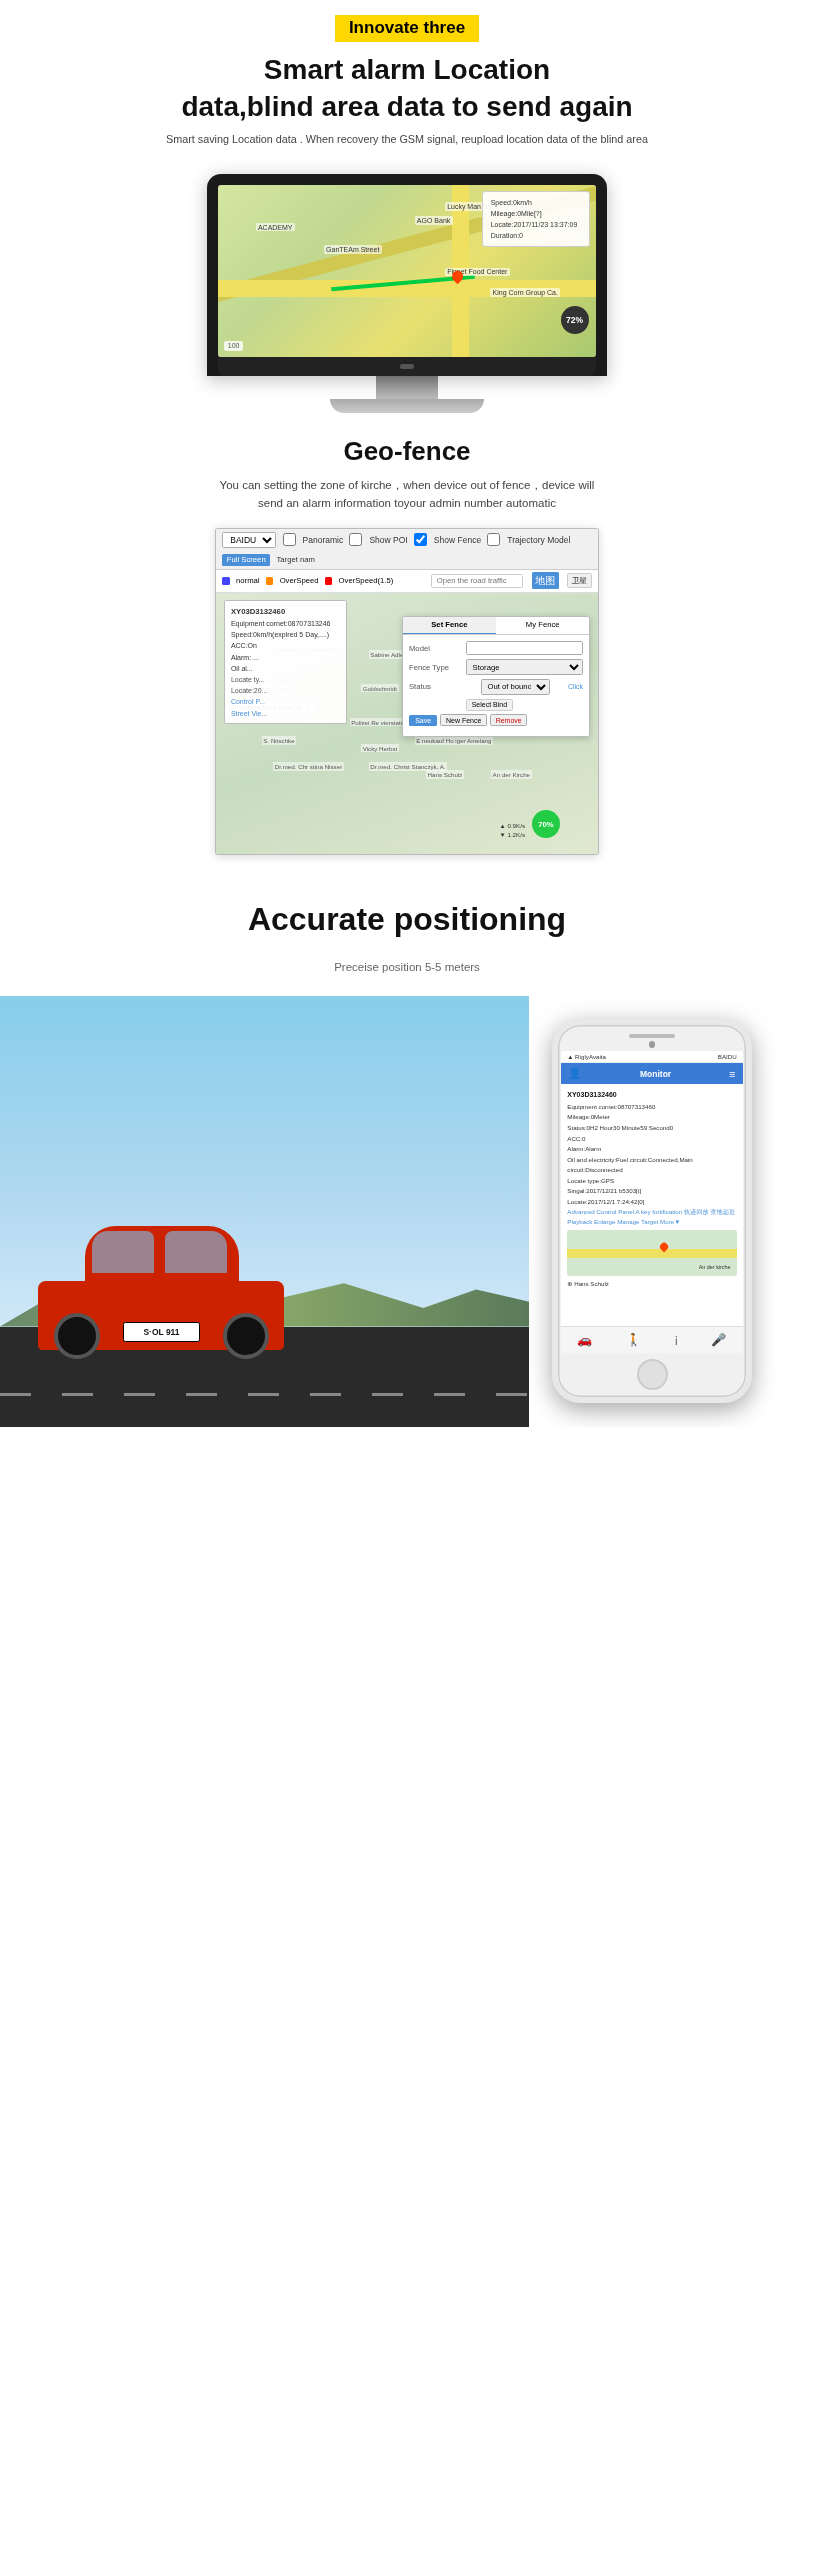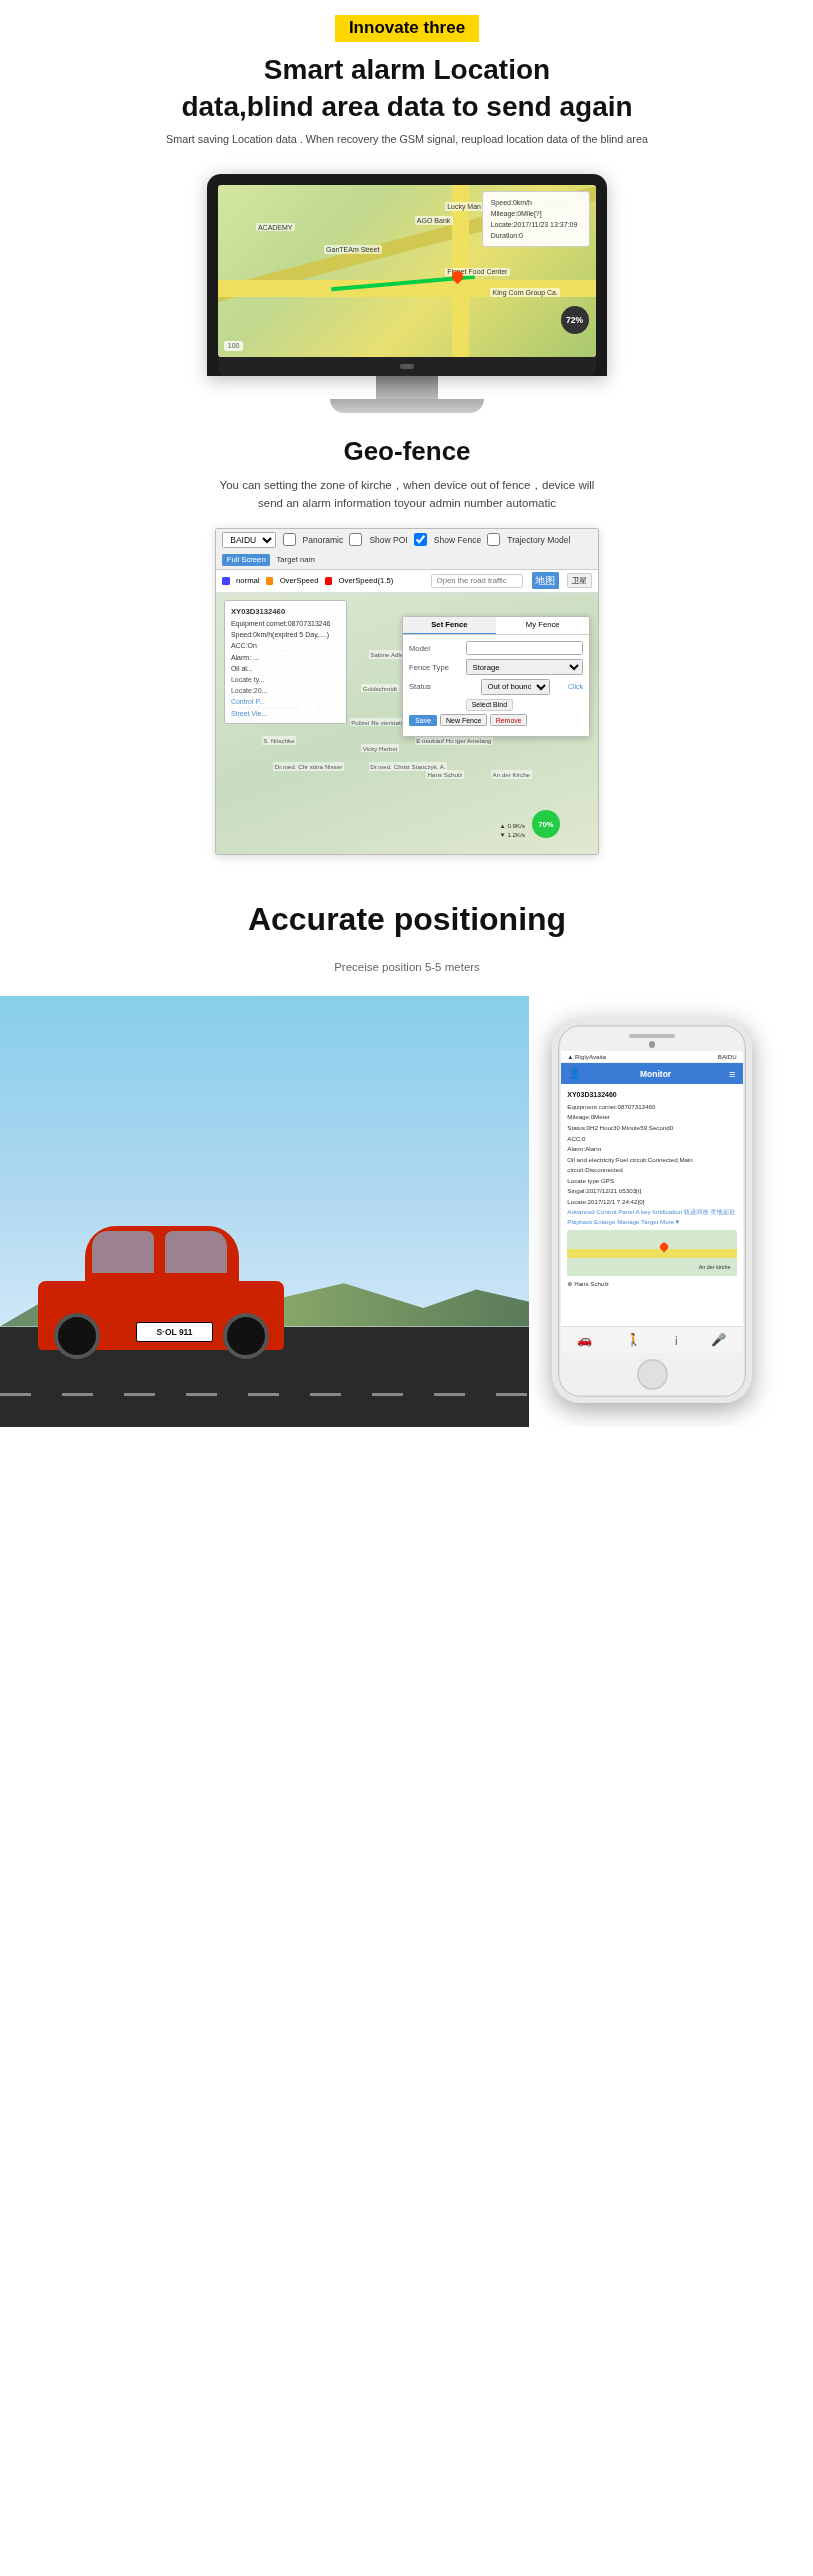--- a/index.html
+++ b/index.html
@@ -566,21 +566,21 @@
       right: 31px;
       width: 46px;
       height: 46px;
       background: #111;
       border-radius: 50%;
       border: 4.6px solid #555;
     }
     .car-plate {
       position: absolute;
       bottom: 7.7px;
-      left: 113px;
+      left: 100px;
       width: 77px;
       height: 20px;
       background: #fff;
       border: 1.5px solid #000;
       border-radius: 2.3px;
       display: flex;
       align-items: center;
       justify-content: center;
       font-size: 8.5px;
       font-weight: bold;

